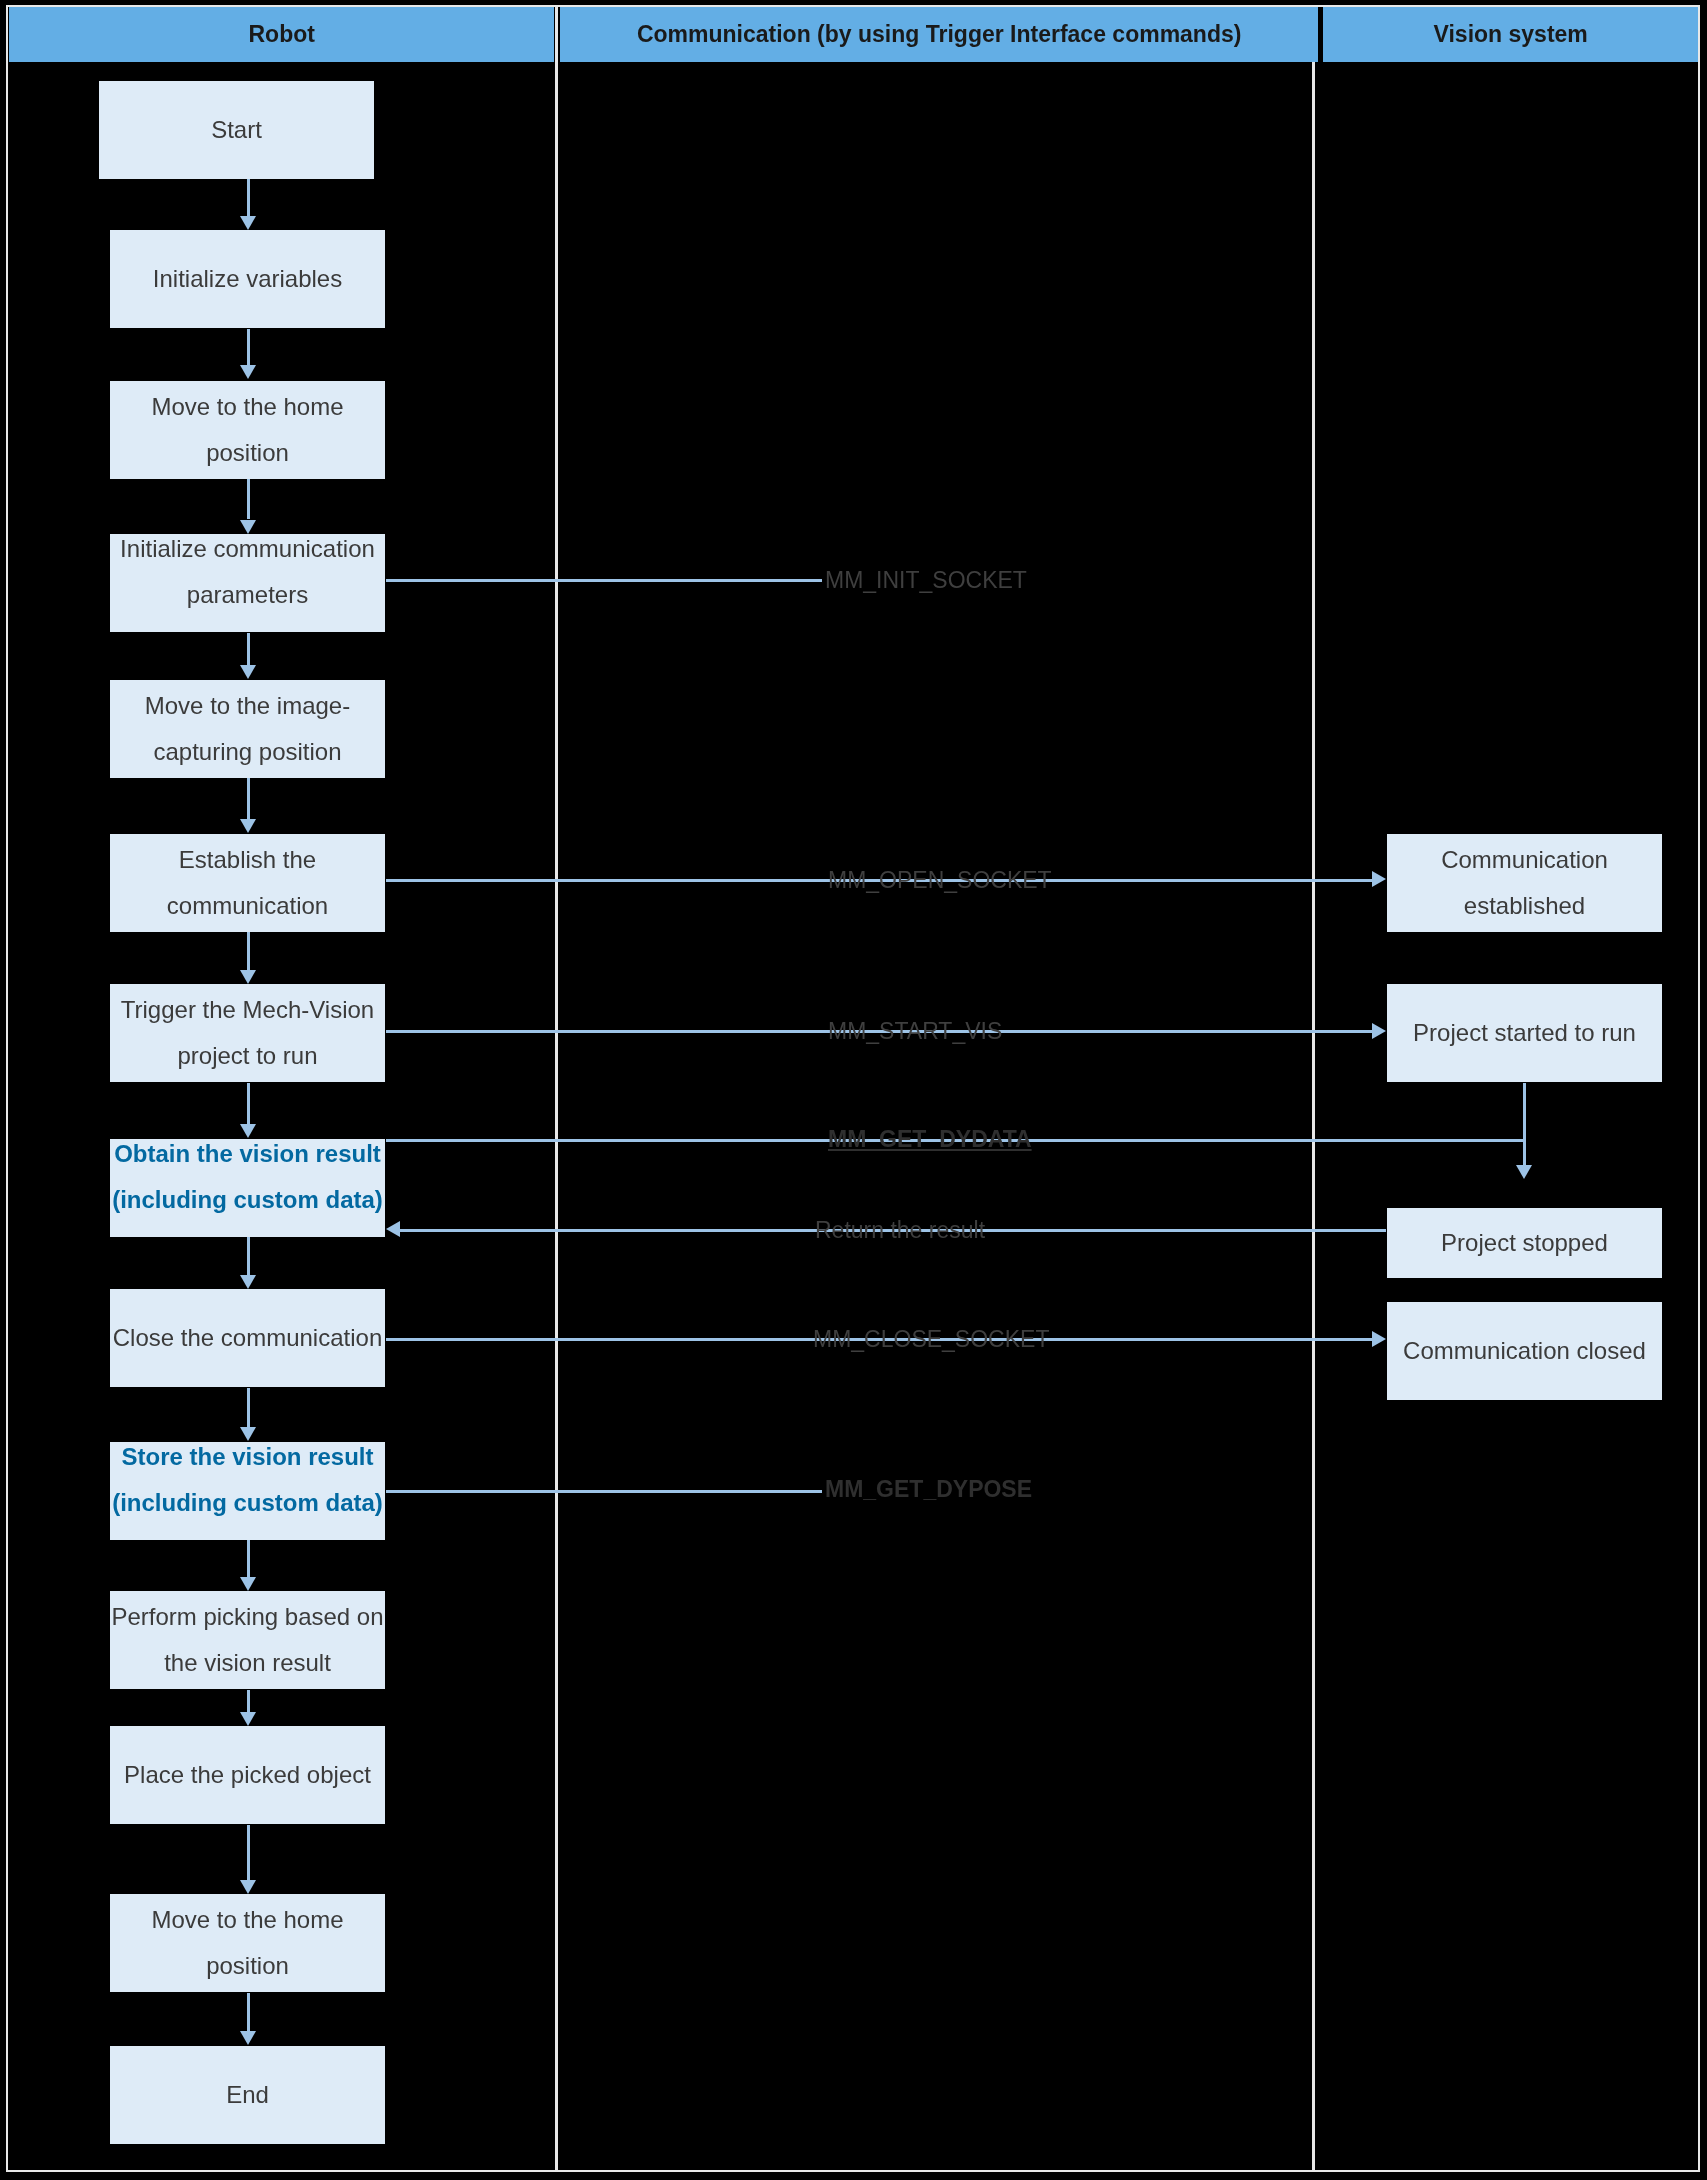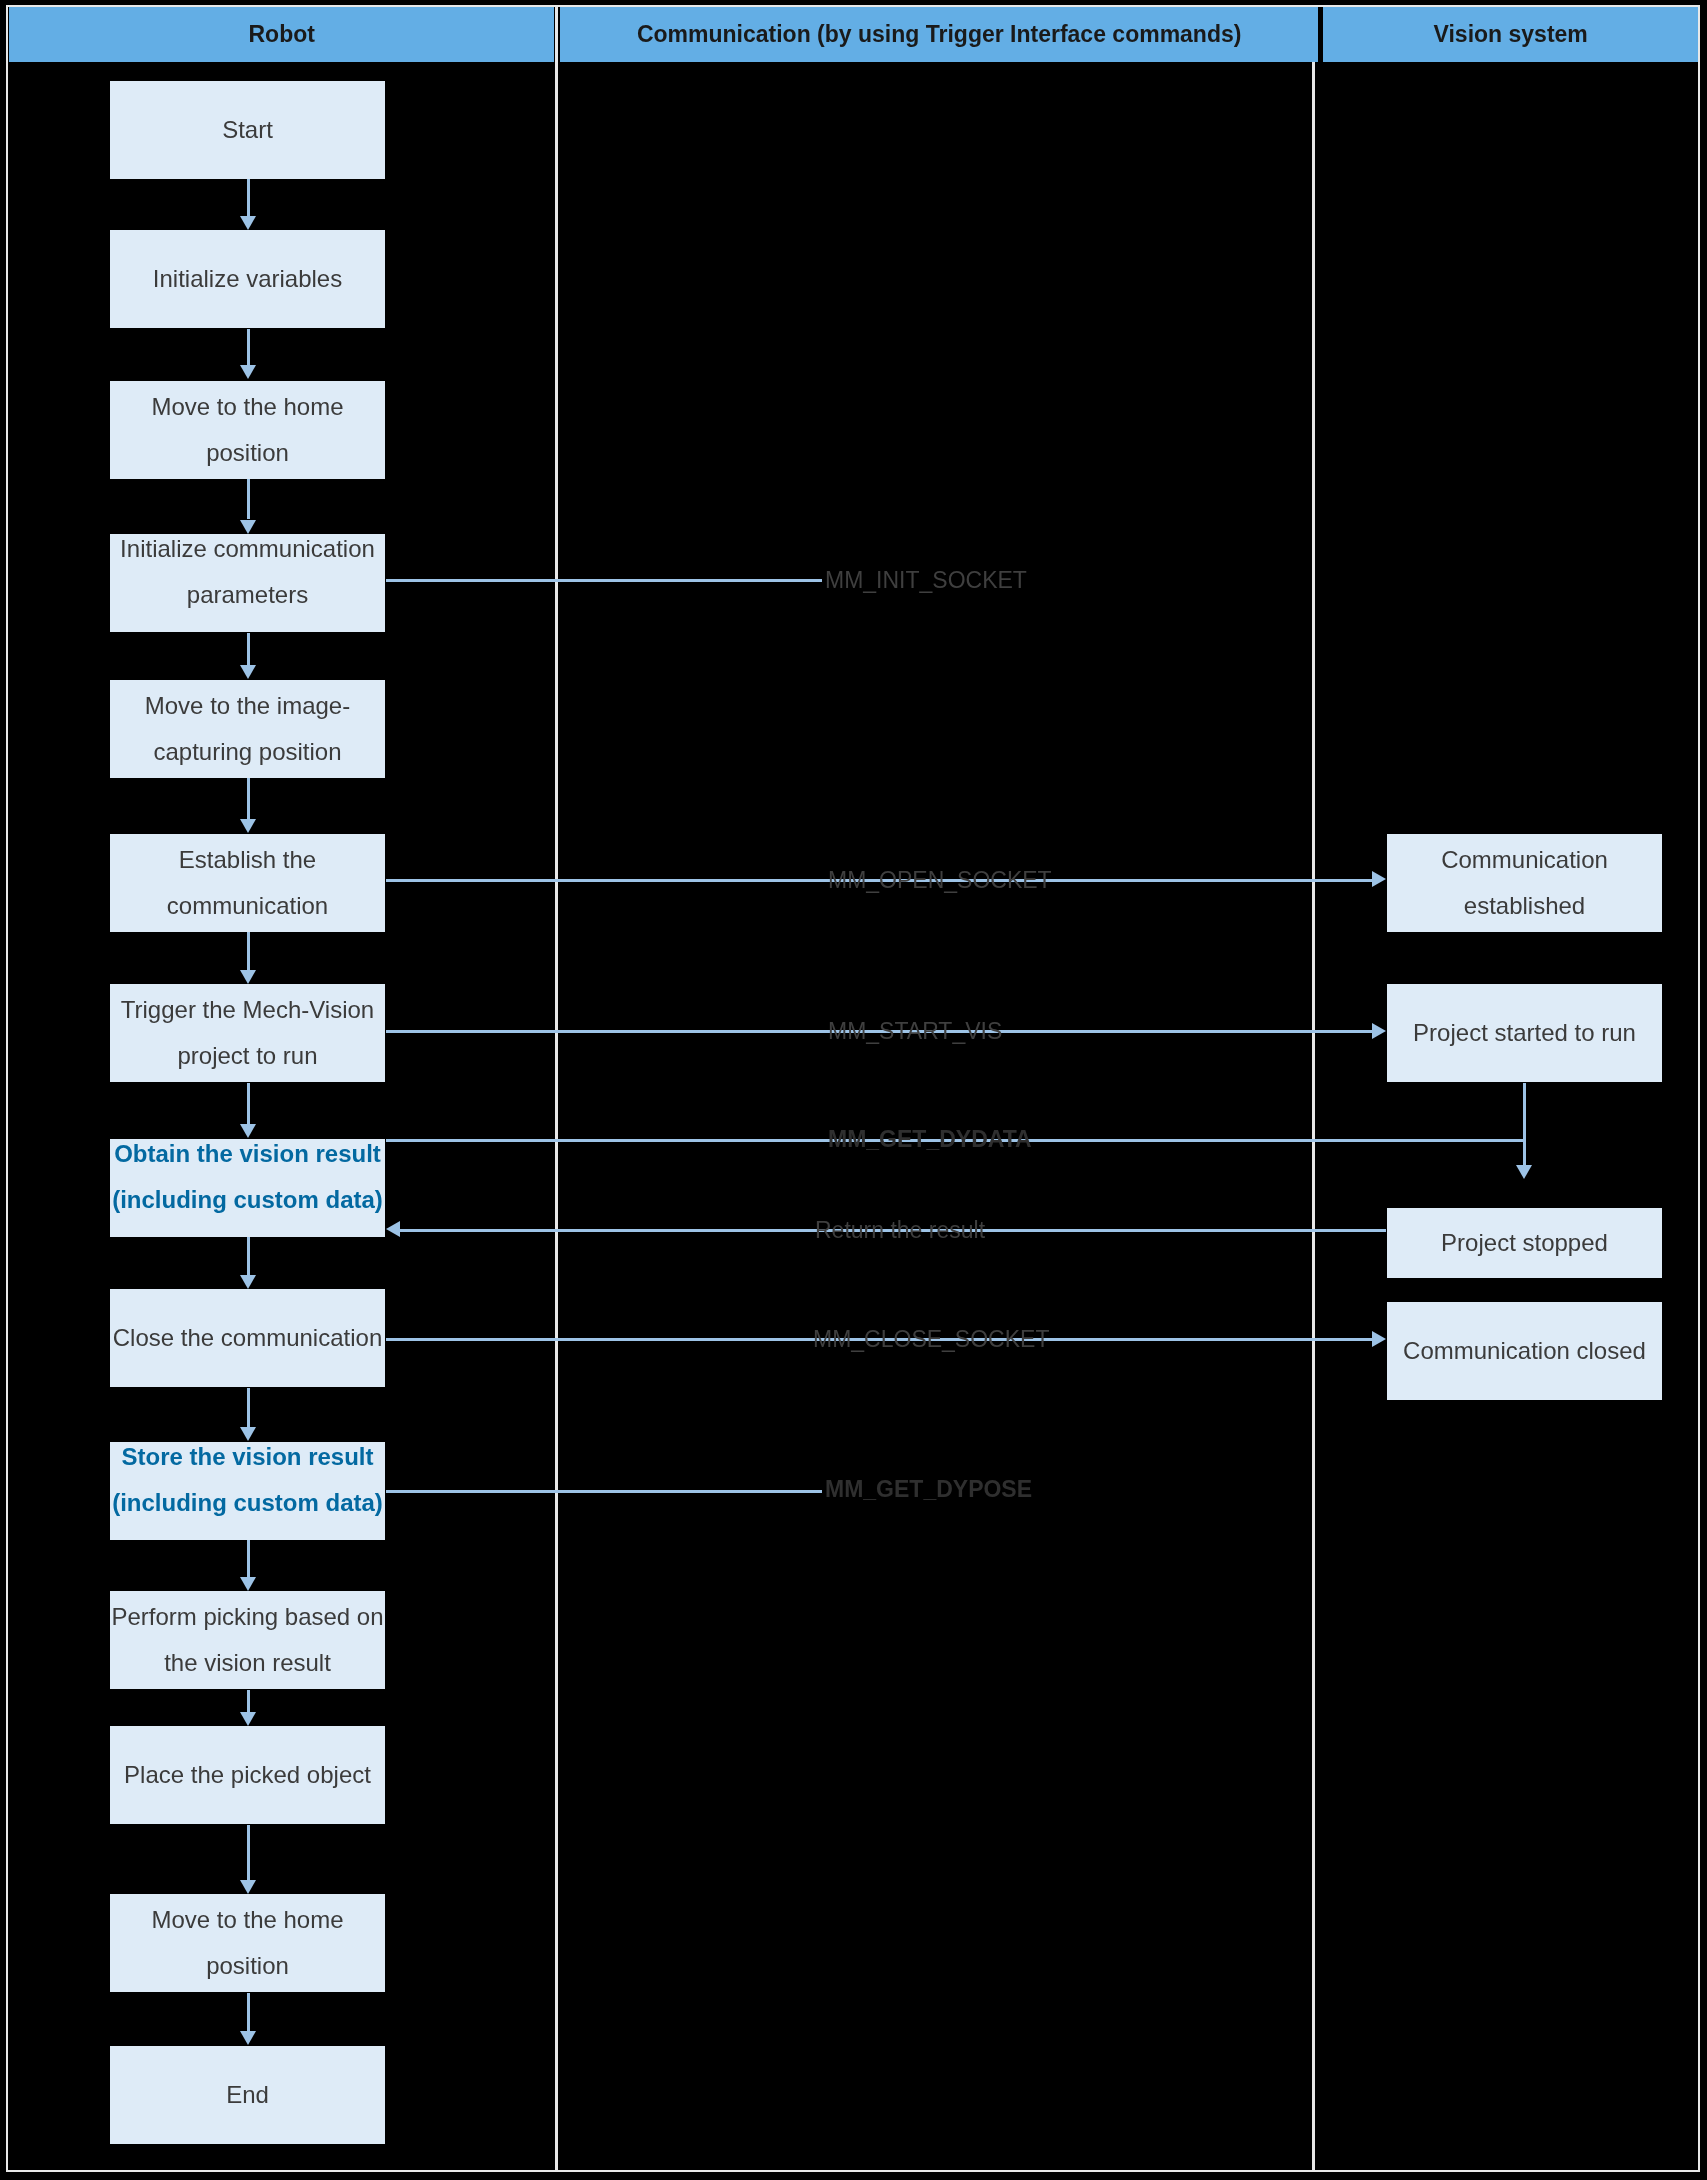--- a/index.html
+++ b/index.html
@@ -101,21 +101,21 @@
   <div class="frame"></div>
   <div class="vsep" style="left:555px;"></div>
   <div class="vsep" style="left:1312px;"></div>
 
   <div class="header-band">
     <div class="hcell" style="left:0px;width:545px;">Robot</div>
     <div class="hcell" style="left:551px;width:758px;">Communication (by using Trigger Interface commands)</div>
     <div class="hcell" style="left:1314px;width:375px;">Vision system</div>
   </div>
 
-  <div class="node" style="left:110px;top:81px;width:275px;height:98px;">
+  <div class="node" style="left:99px;top:81px;width:275px;height:98px;">
     <span class="txt">Start</span>
   </div>
 
   <div class="node" style="left:110px;top:230px;width:275px;height:98px;">
     <span class="txt">Initialize variables</span>
   </div>
 
   <div class="node" style="left:110px;top:381px;width:275px;height:98px;">
     <span class="txt">Move to the home position</span>
   </div>
@@ -227,21 +227,21 @@
 
   <div class="hline" style="left:386px;top:879px;width:986px;"></div>
   <div class="arrow-right" style="left:1372px;top:871px;"></div>
   <div class="msg" style="left:828px;top:869px;">MM_OPEN_SOCKET</div>
 
   <div class="hline" style="left:386px;top:1030px;width:986px;"></div>
   <div class="arrow-right" style="left:1372px;top:1023px;"></div>
   <div class="msg" style="left:828px;top:1020px;">MM_START_VIS</div>
 
   <div class="hline" style="left:386px;top:1139px;width:1138px;"></div>
-  <div class="msg bold" style="left:828px;top:1128px;">MM_GET_DYDATA</div>
+  <div class="msg bold" style="left:828px;top:1128px;text-decoration:underline;">MM_GET_DYDATA</div>
 
   <div class="hline" style="left:400px;top:1229px;width:986px;"></div>
   <div class="arrow-left" style="left:386px;top:1221px;"></div>
   <div class="msg" style="left:815px;top:1219px;">Return the result</div>
 
   <div class="hline" style="left:386px;top:1338px;width:986px;"></div>
   <div class="arrow-right" style="left:1372px;top:1331px;"></div>
   <div class="msg" style="left:813px;top:1328px;">MM_CLOSE_SOCKET</div>
 
   <div class="hline" style="left:386px;top:1490px;width:436px;"></div>

